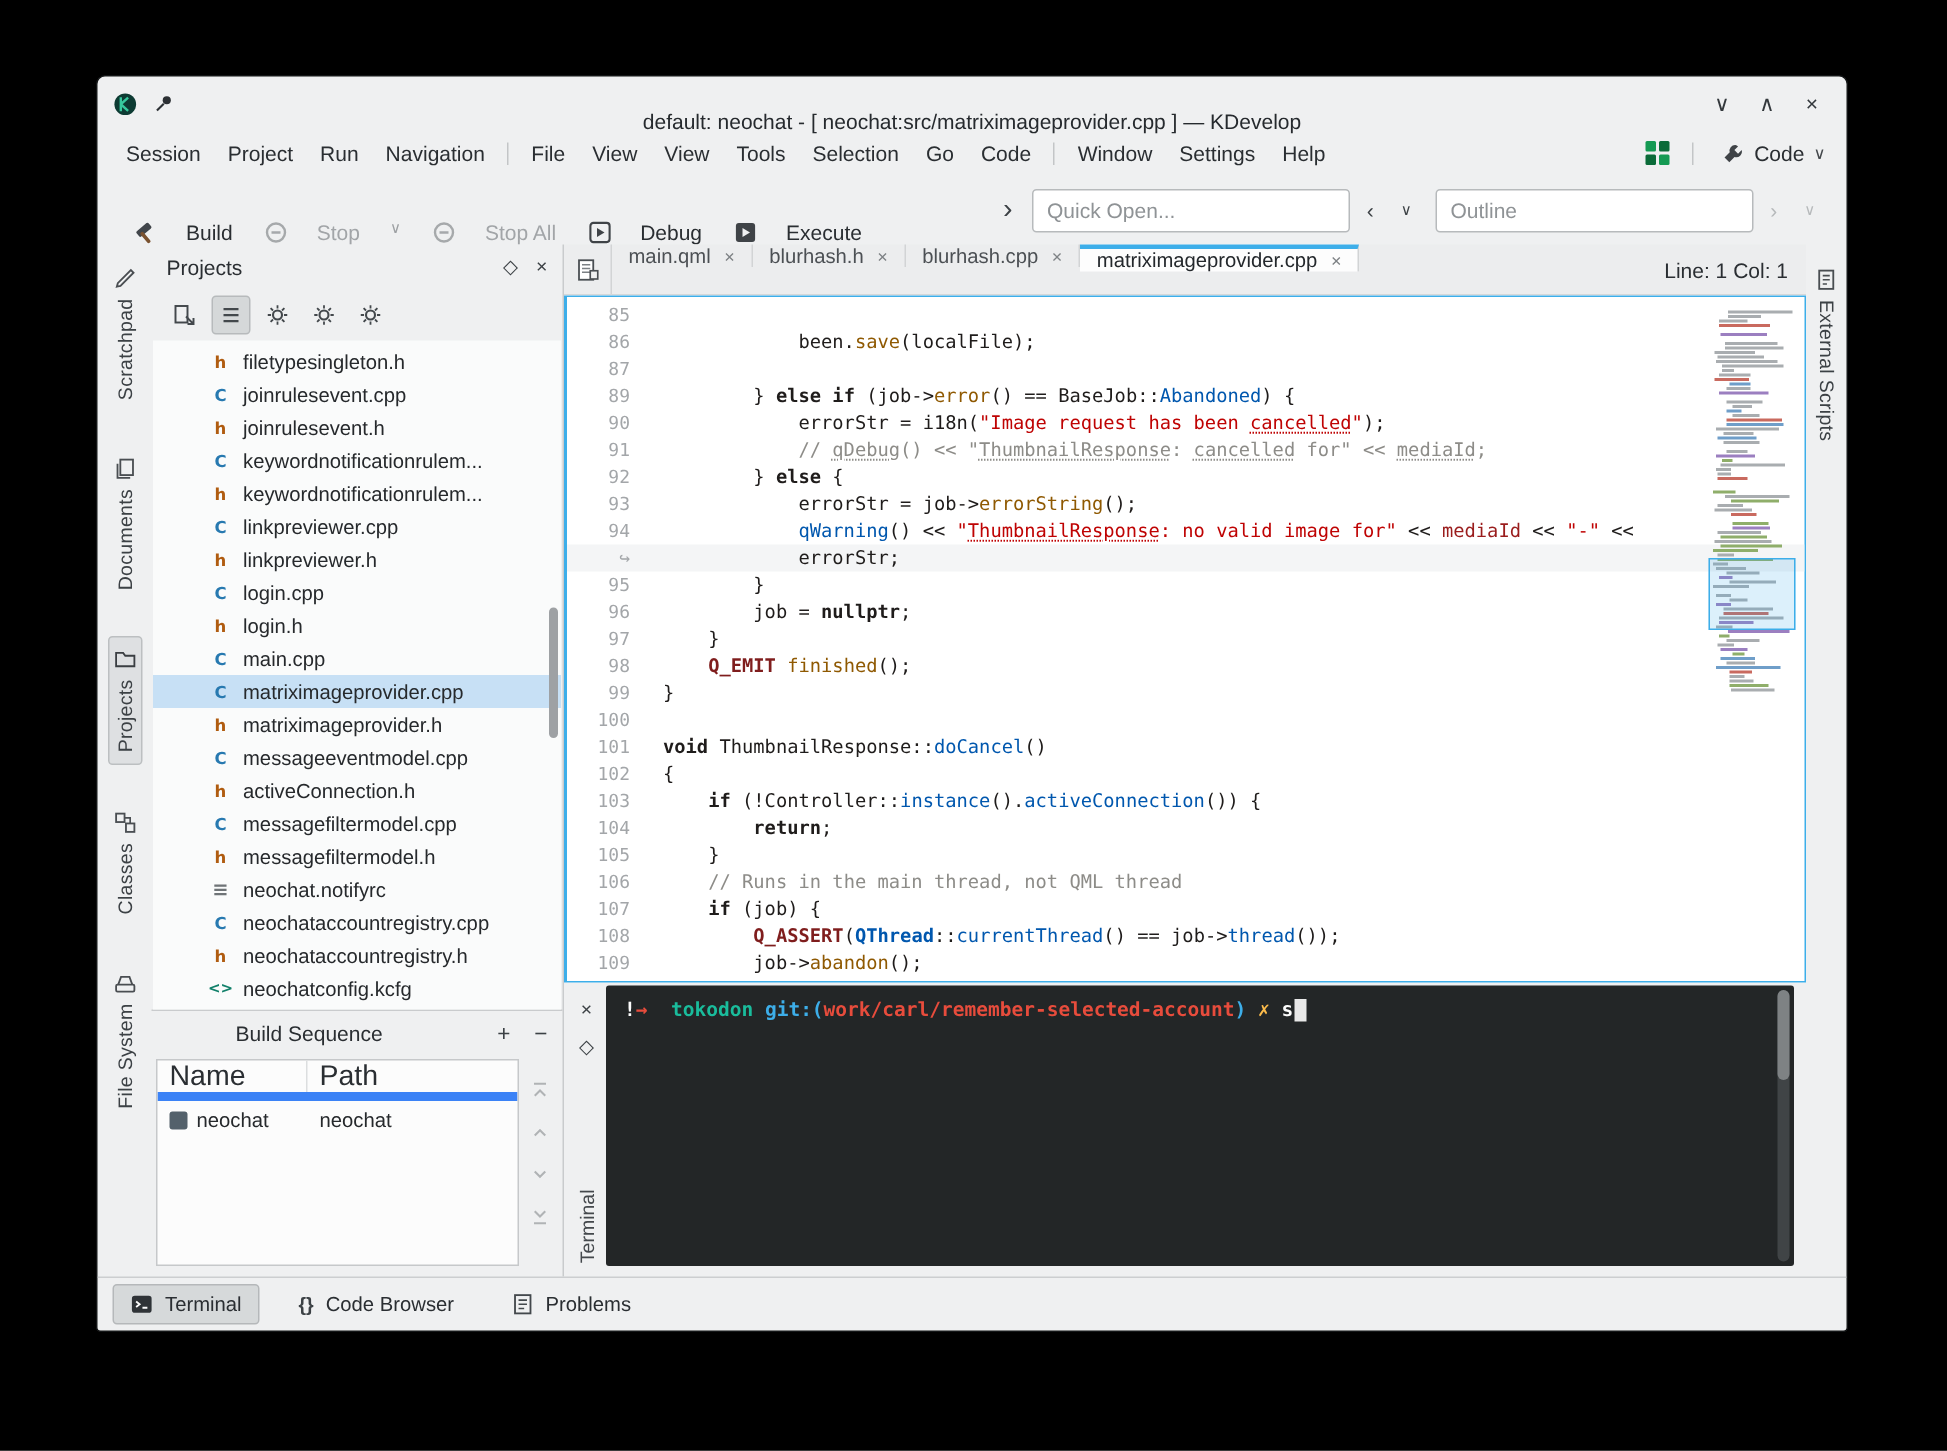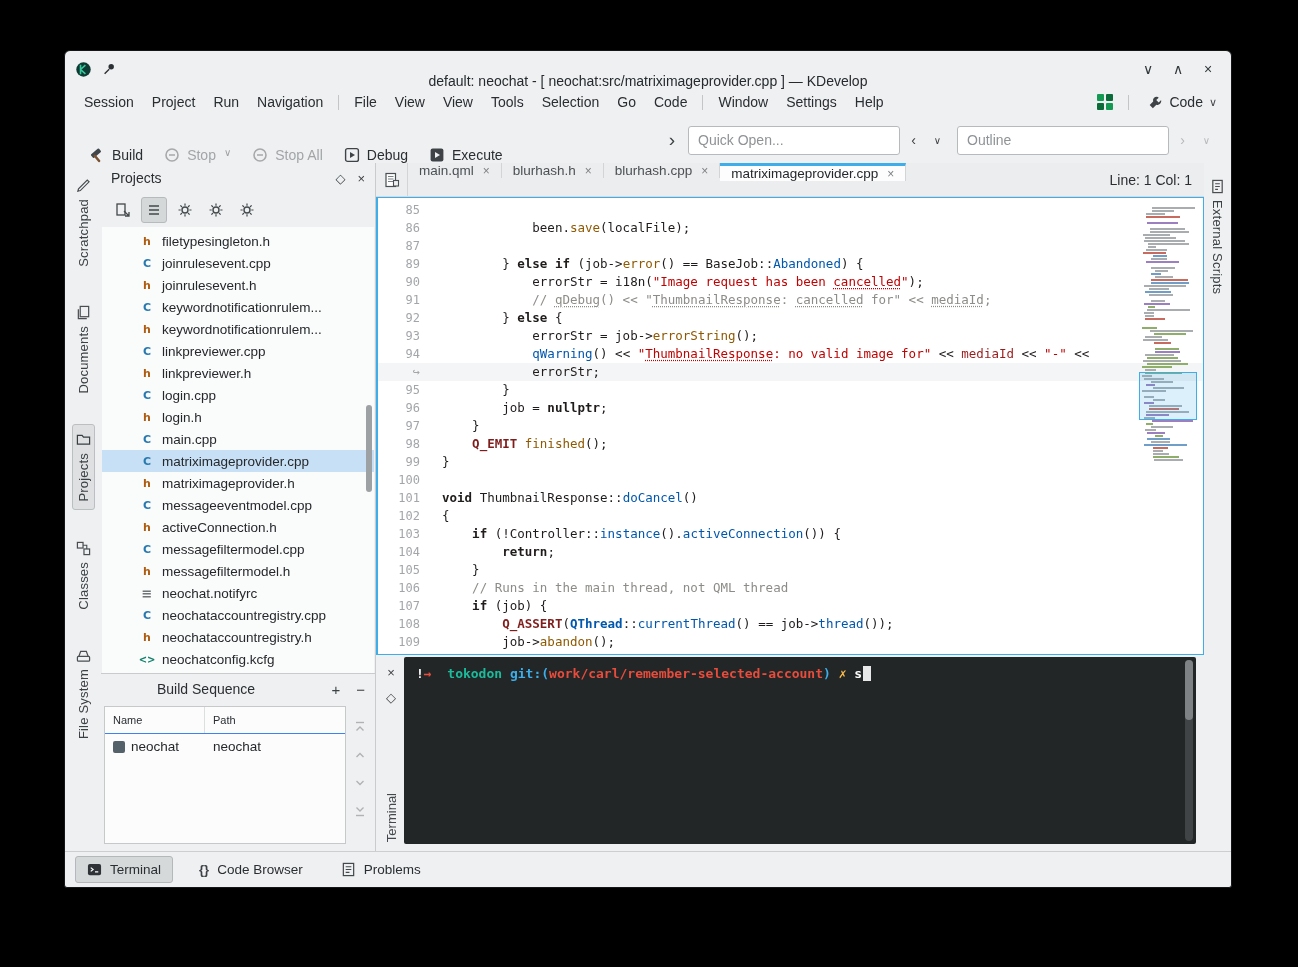--- a/index.html
+++ b/index.html
@@ -20,21 +20,21 @@
 .menu-sep{width:1px;height:15px;background:#c3c5c7;margin:0 6px;display:inline-block;}
 .menubar-right{margin-left:auto;display:flex;align-items:center;gap:9px;}
 .grid-icon{display:grid;grid-template-columns:7px 7px;grid-template-rows:7px 7px;gap:2px;}
 .grid-icon i{background:#149a53;border-radius:1px;}
 .grid-icon i.dim{background:#0b6b39;}
 .area-select{display:flex;align-items:center;gap:6px;padding:2px 4px;}
 .chev{font-size:11px;color:#44484c;}
 
 
 .toolbar{height:46px;display:flex;align-items:center;padding:0 14px;gap:3px;font-size:14px;color:#2a2e32;flex:none;}
-.tbtn{display:flex;gap:7px;padding:6px 9px;border-radius:3px;white-space:nowrap;margin-top:30px;}
+.tbtn{display:flex;gap:19px;padding:6px 9px;border-radius:3px;white-space:nowrap;margin-top:30px;}
 .tbtn.disabled{color:#a2a5a8;}
 .chev-sm{font-size:10px;color:#9da0a3;margin-left:1px;}
 .overflow-chev{font-size:19px;color:#3c4145;padding:0 10px;margin-left:auto;}
 .field{height:29px;background:#fff;border:1px solid #b7babc;border-radius:3px;padding:0 9px;color:#2a2e32;font-size:14px;width:212px;font-family:inherit;outline:none;}
 .field::placeholder{color:#8f9396;opacity:1;}
 .mini-btn{width:21px;height:25px;display:flex;align-items:center;justify-content:center;color:#3c4145;font-size:14px;}
 .mini-btn.dd{font-size:10px;}
 .mini-btn.disabled{color:#b6b9bb;}
 
 
@@ -64,21 +64,21 @@
 .fic.notifyrc{color:#6f7477;font-size:13px;}
 .fic.kcfg{color:#12806a;font-size:10px;}
 .tree-scroll{position:absolute;right:2px;top:178px;width:6px;height:87px;background:#9ea1a4;border-radius:3px;}
 
 
 .bseq{flex:1;display:flex;flex-direction:column;border-top:1px solid #c9cbcd;min-height:0;}
 .bseq-header{height:30px;display:flex;align-items:center;padding:0 10px 0 56px;font-size:14px;color:#2a2e32;flex:none;}
 .bseq-hbtns{margin-left:auto;display:flex;gap:16px;font-size:15px;color:#3c4145;}
 .bseq-body{flex:1;display:flex;padding:2px 2px 7px 3px;min-height:0;}
 .bseq-table{flex:1;background:#fcfcfc;border:1px solid #c6c8ca;display:flex;flex-direction:column;overflow:hidden;}
-.bs-cols{height:27px;display:flex;align-items:stretch;border-bottom:1px solid #3b82f6;font-size:11px;color:#2a2e32;flex:none;}
+.bs-cols{height:27px;display:flex;align-items:stretch;border-bottom:6px solid #3b82f6;font-size:19px;color:#2a2e32;flex:none;}
 .bs-col{display:flex;align-items:center;padding:0 8px;}
 .bs-col.name{width:100px;border-right:1px solid #dcdedf;}
 .bs-row{height:25px;display:flex;align-items:center;font-size:13.5px;color:#26292c;}
 .bs-cell{display:flex;align-items:center;gap:6px;padding:0 8px;}
 .bs-cell.name{width:100px;}
 .target-ic{width:12px;height:12px;background:#54616b;border-radius:2px;display:inline-block;}
 .bs-ctrl{width:27px;display:flex;flex-direction:column;align-items:center;gap:14px;padding-top:14px;flex:none;}
 
 
 .center{flex:1;display:flex;flex-direction:column;min-width:0;min-height:0;}

